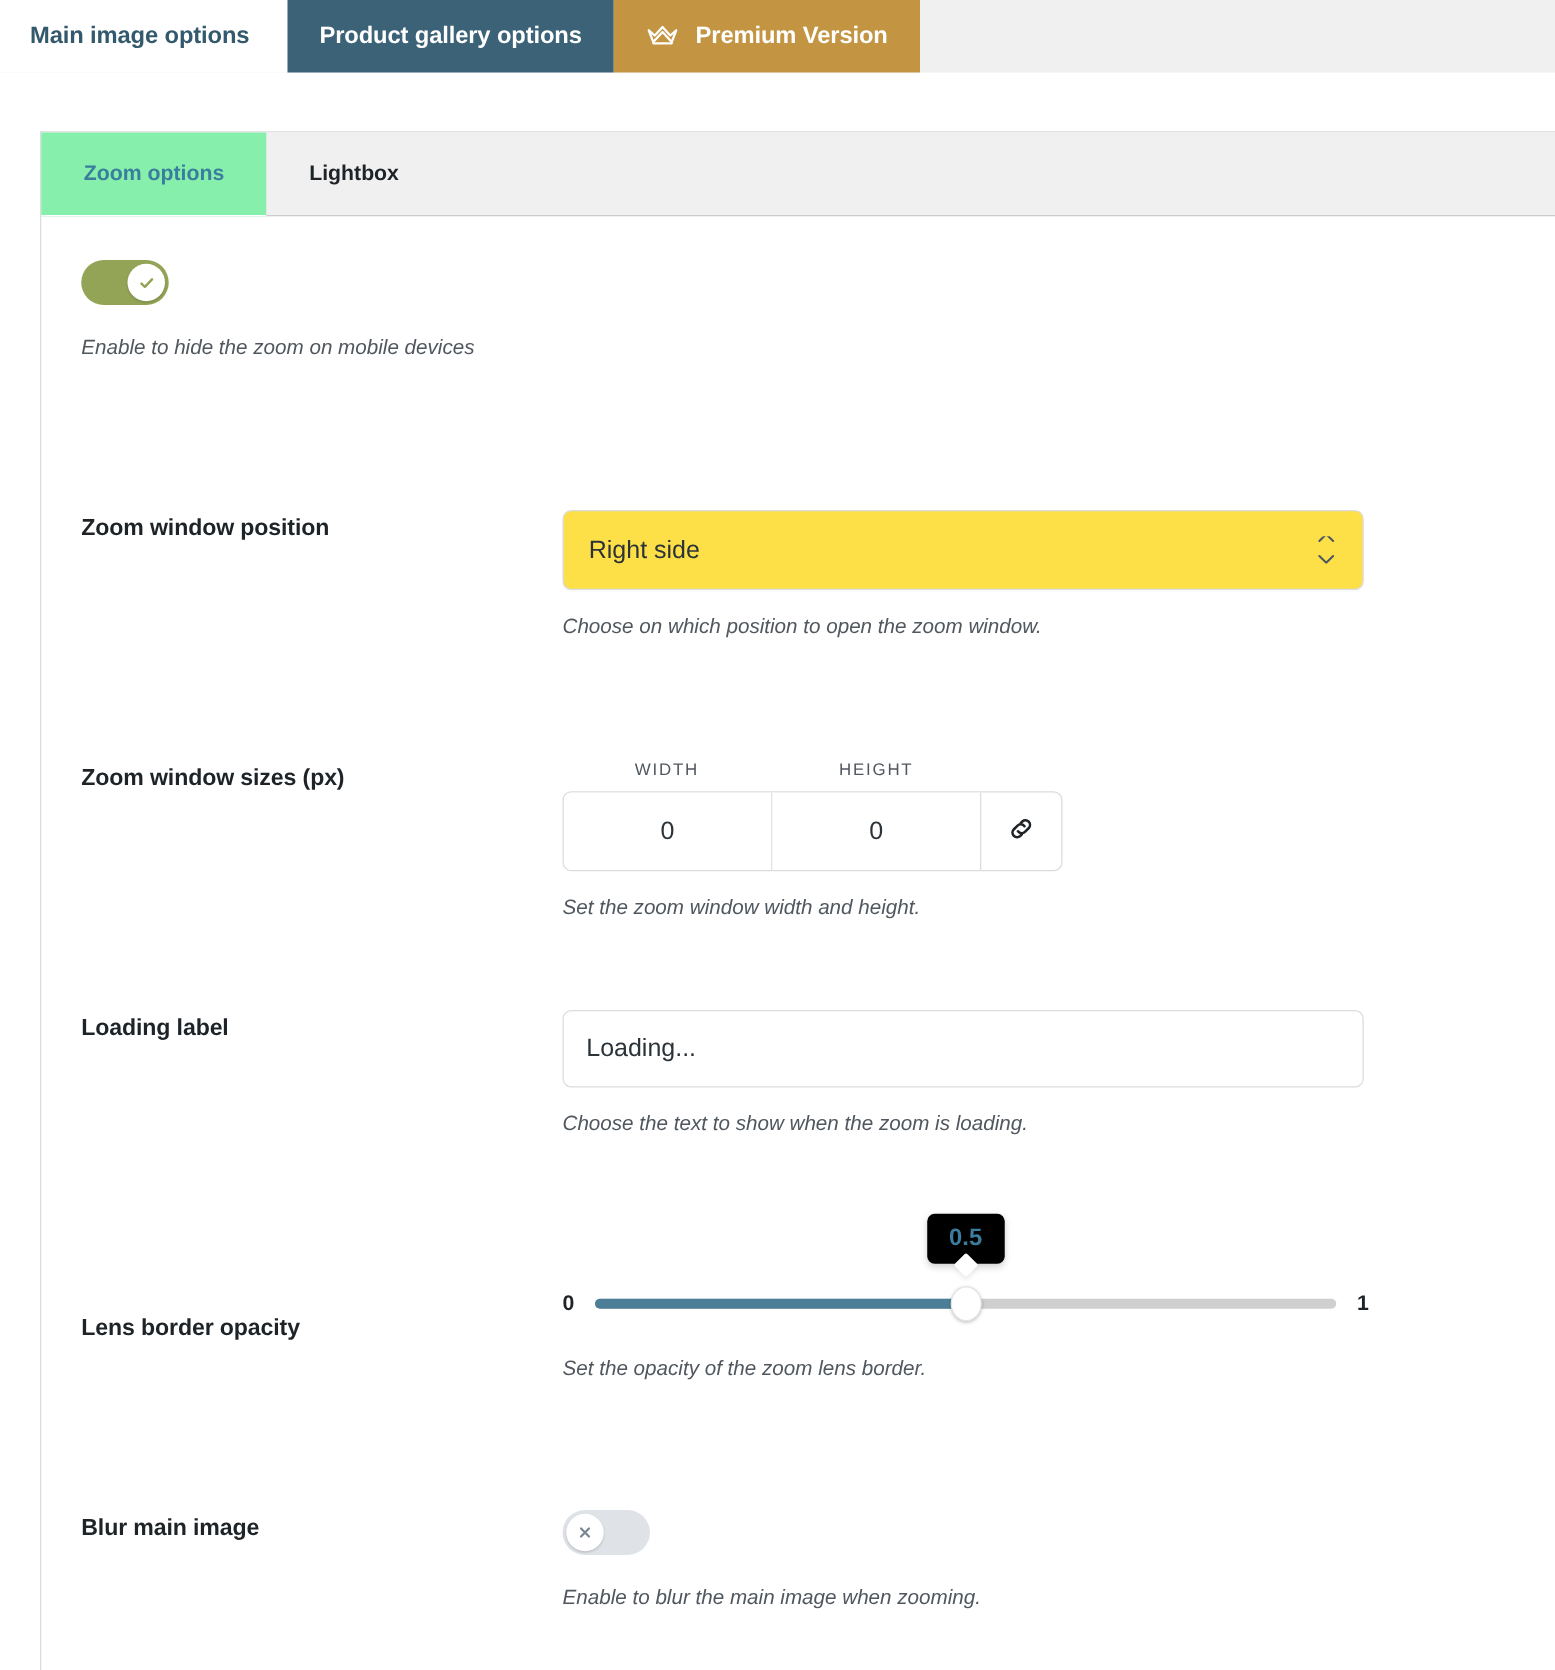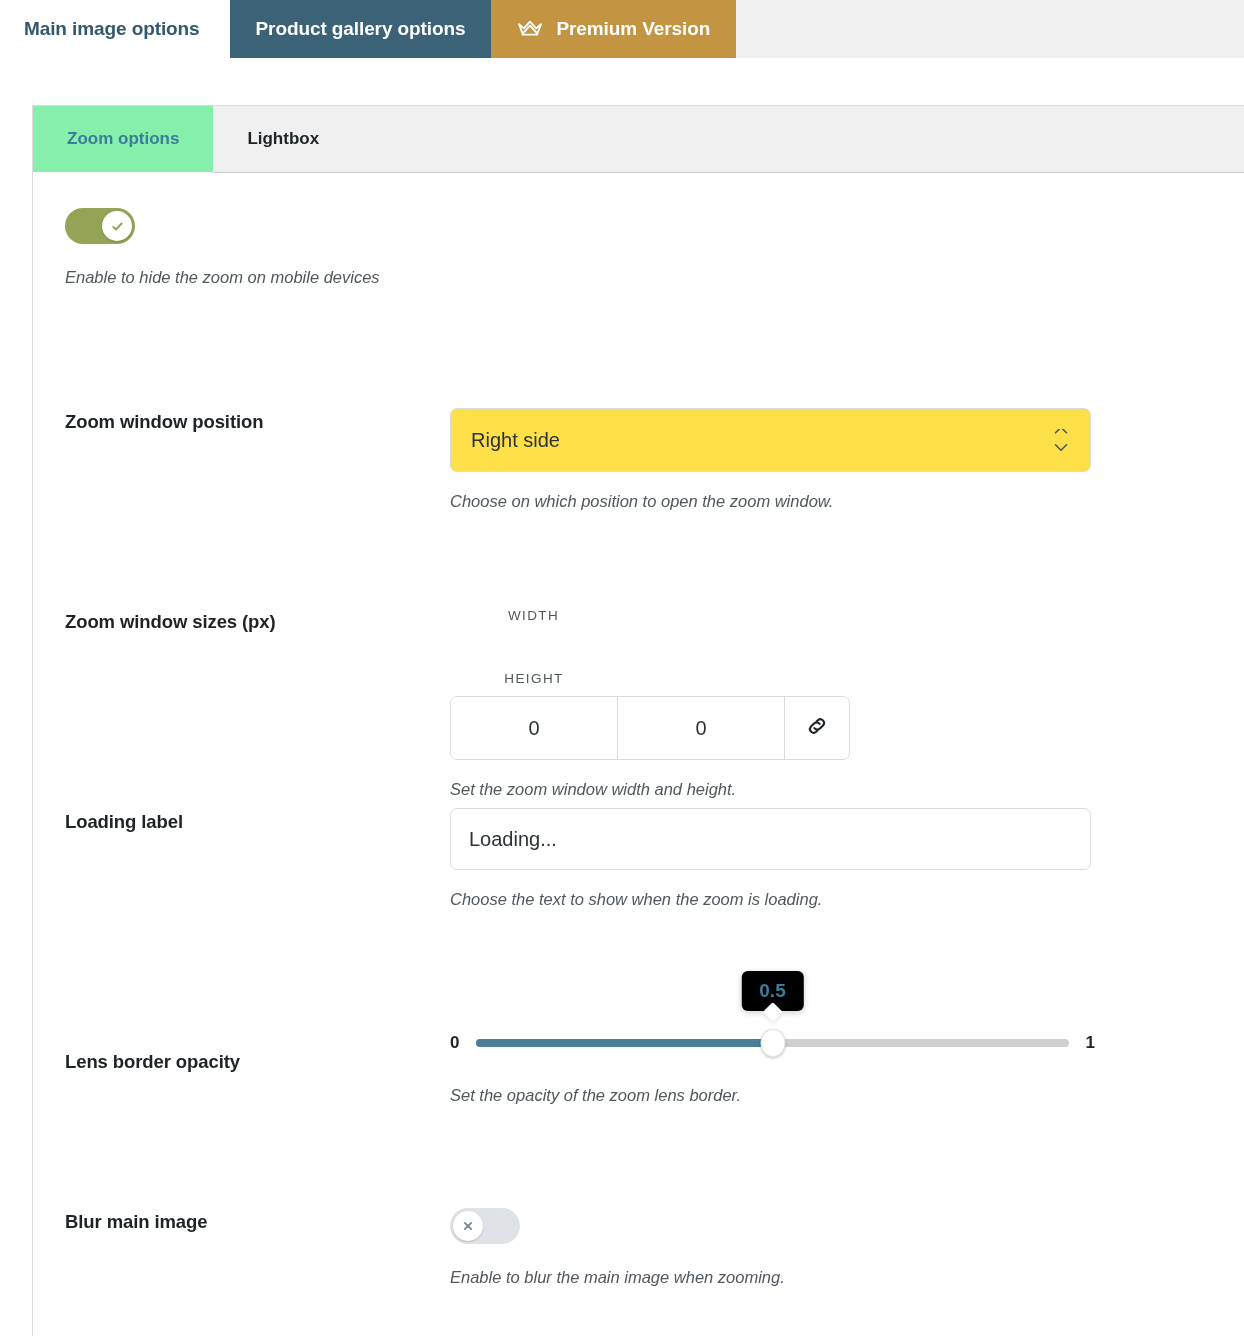--- a/index.html
+++ b/index.html
@@ -166,30 +166,30 @@
     transform: translateY(-50%);
     display: flex;
     flex-direction: column;
     align-items: center;
     gap: 4px;
     color: #50575e;
   }
 
   
   .size-wrap { display: flex; flex-direction: column; }
-  .size-heads { display: flex; flex-direction: column; }
+  .size-heads { display: flex; }
   .size-head {
     font-size: 13.5px;
     letter-spacing: 1.4px;
     color: #50575e;
     text-transform: uppercase;
     text-align: center;
   }
   .size-head.w { width: 167px; }
-  .size-head.h { width: 168px; margin-top: 48px; }
+  .size-head.h { width: 168px; }
   .size-group {
     display: flex;
     border: 1px solid #dcdcde;
     border-radius: 7px;
     overflow: hidden;
     width: 400px;
     margin-top: 10px;
     background: #ffffff;
   }
   .size-cell {

